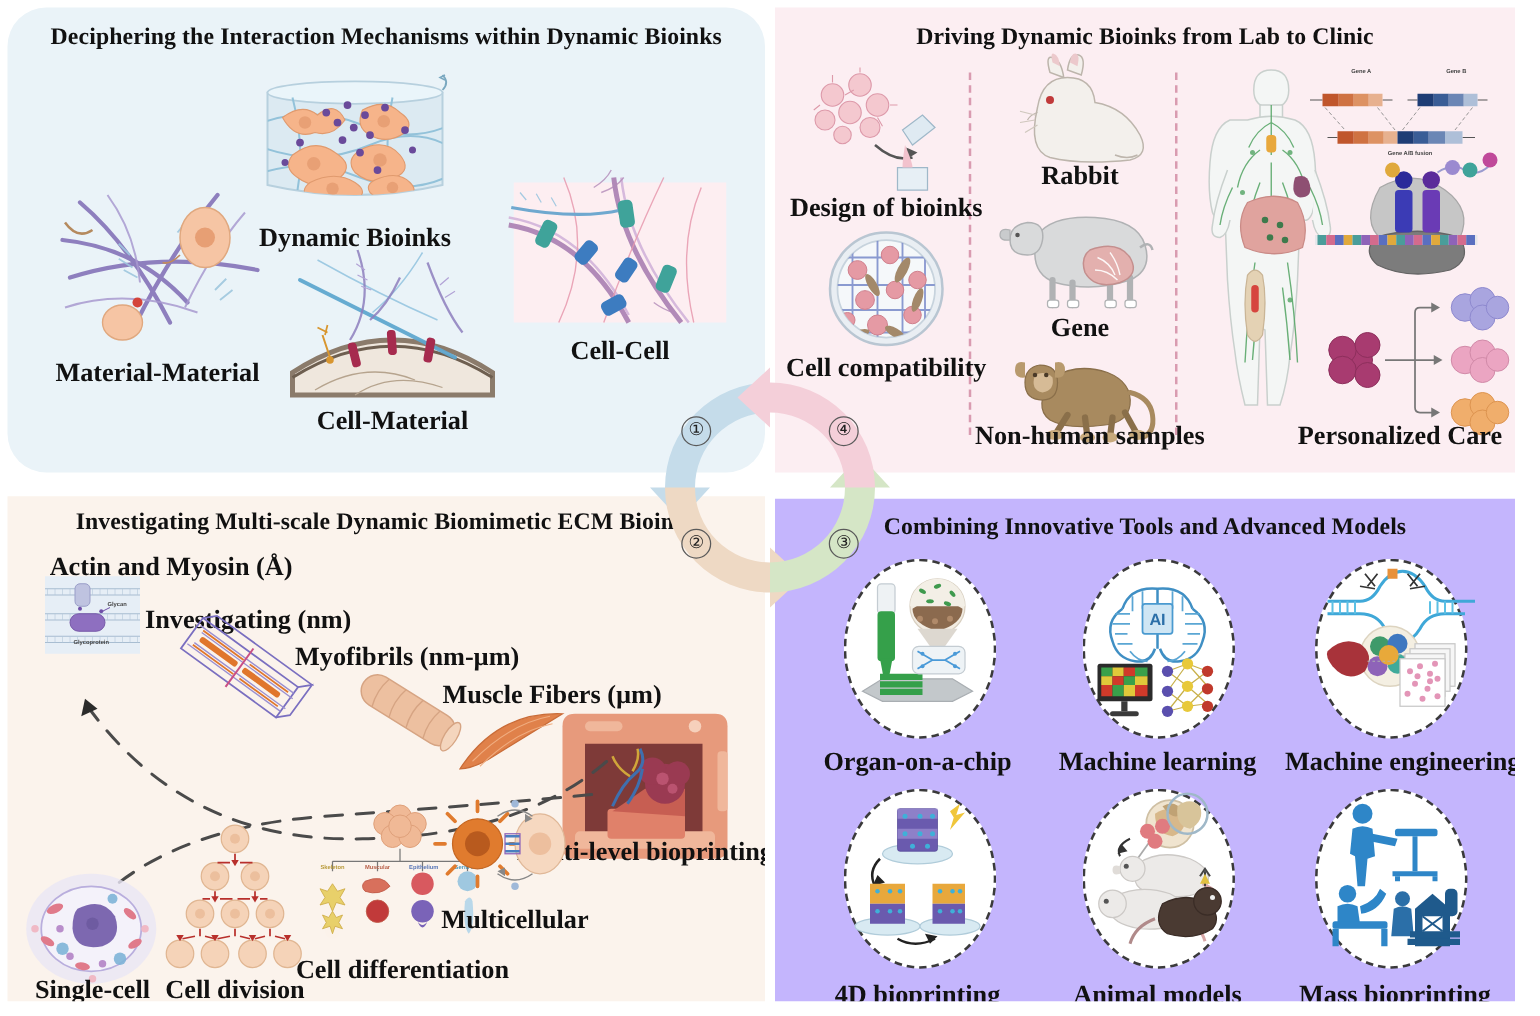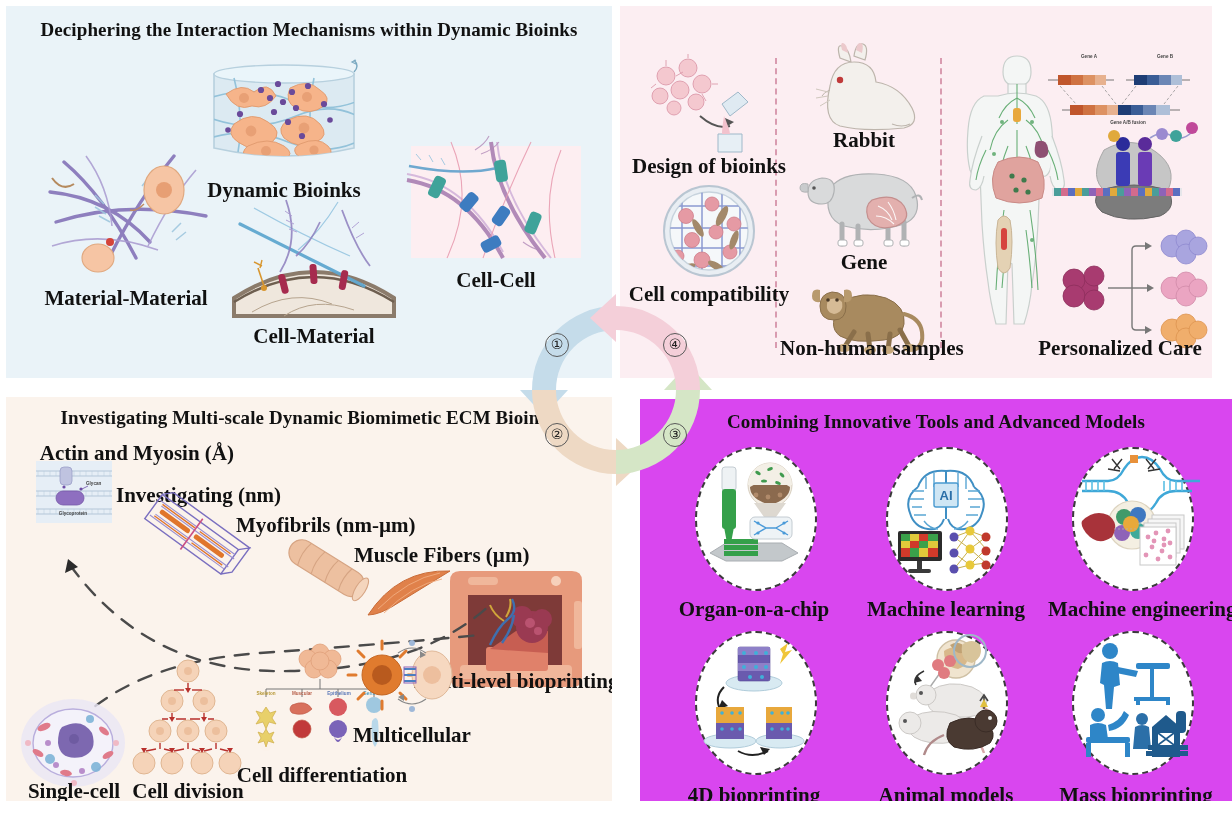--- a/index.html
+++ b/index.html
@@ -1,22 +1,22 @@
 <!DOCTYPE html>
 <html><head>
 <meta charset="utf-8">
 <style>
   html,body{margin:0;padding:0;background:#fff;}
   body{width:1232px;height:813px;position:relative;overflow:hidden;
        font-family:"Liberation Serif","DejaVu Serif",serif;color:#111;}
   .panel{position:absolute;overflow:hidden;}
-  #panel-tl{left:6px;  top:6px;   width:606px; height:372px; background:#eaf3f8;}
+  #panel-tl{left:6px;  top:6px;   width:606px; height:372px; background:#eaf3f8;border-radius:31px;}
   #panel-tr{left:620px;top:6px;   width:592px; height:372px; background:#fceef2;}
   #panel-bl{left:6px;  top:397px; width:606px; height:404px; background:#fbf3ec;}
-  #panel-br{left:640px;top:399px; width:592px; height:402px; background:#d946ef;}
+  #panel-br{left:620px;top:399px; width:592px; height:402px; background:#c4b5fd;}
   .ptitle{position:absolute;left:0;right:0;text-align:center;font-weight:bold;
           font-size:19px;letter-spacing:.1px;line-height:22px;white-space:nowrap;}
   #panel-tl .ptitle{top:13px;}
   #panel-tr .ptitle{top:13px;}
   #panel-bl .ptitle{top:10px;}
   #panel-br .ptitle{top:12px;}
   .lbl{position:absolute;font-weight:bold;font-size:21px;white-space:nowrap;text-align:center;}
   .tiny{position:absolute;font-size:4.6px;font-family:"Liberation Sans",sans-serif;
         color:#444;white-space:nowrap;font-weight:bold;text-align:center;}
   .art{position:absolute;}
@@ -191,20 +191,21 @@
         <rect x="52" y="46" width="12" height="20" rx="4" fill="#3d7cc0" transform="rotate(40 58 56)"></rect>
         <rect x="84" y="60" width="12" height="20" rx="4" fill="#3d7cc0" transform="rotate(34 90 70)"></rect>
         <rect x="74" y="88" width="12" height="20" rx="4" fill="#3d7cc0" transform="rotate(62 80 98)"></rect>
       </g>
     </svg>
   </div>
   <div class="lbl" style="left:405px;top:262px;width:170px;">Cell-Cell</div>
 </div>
 
 <div class="panel" id="panel-tr">
+  <div class="ptitle">Driving Dynamic Bioinks from Lab to Clinic</div>
 
   <div class="dash-v" style="left:155px;top:52px;height:290px;"></div>
   <div class="dash-v" style="left:320px;top:52px;height:290px;"></div>
 
   <div class="art" style="left:30px;top:52px;">
     <svg width="118" height="94" viewBox="0 0 118 94">
       <g fill="#f4c8cf" stroke="#dd9aaa" stroke-width=".9">
         <circle cx="16" cy="18" r="9"></circle>
           <circle cx="38" cy="10" r="9"></circle>
         <circle cx="30" cy="32" r="9"></circle>

